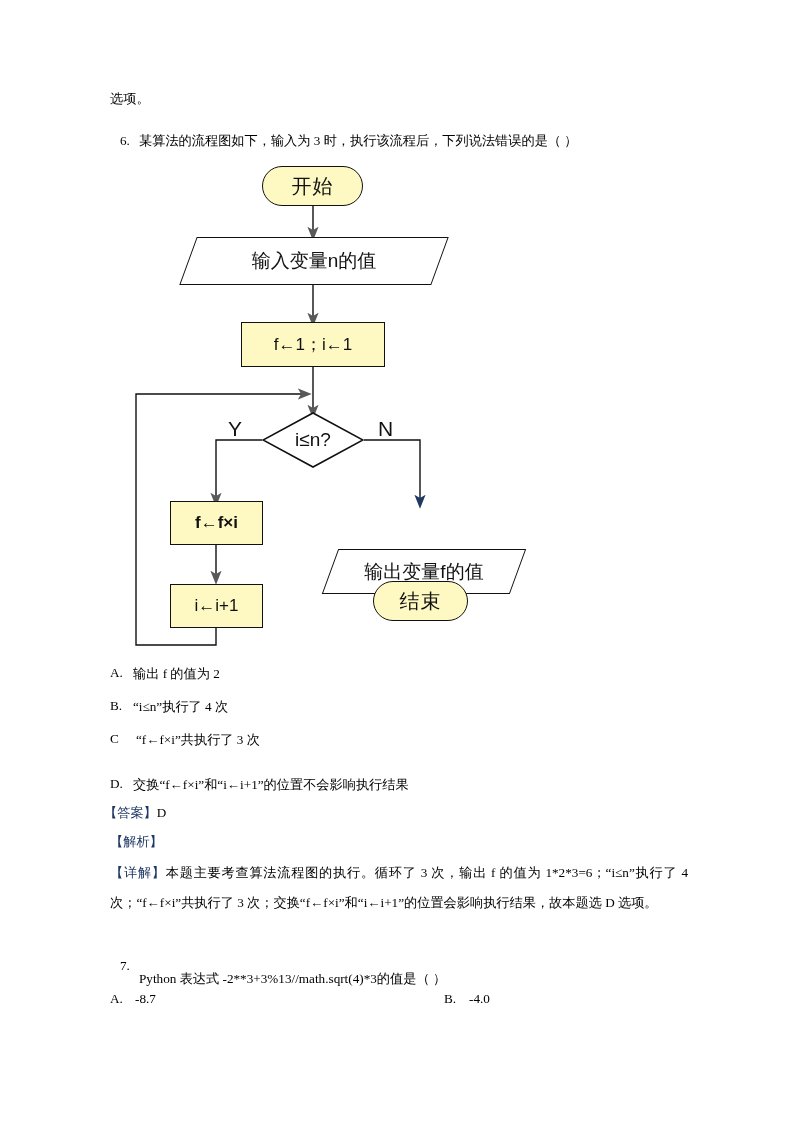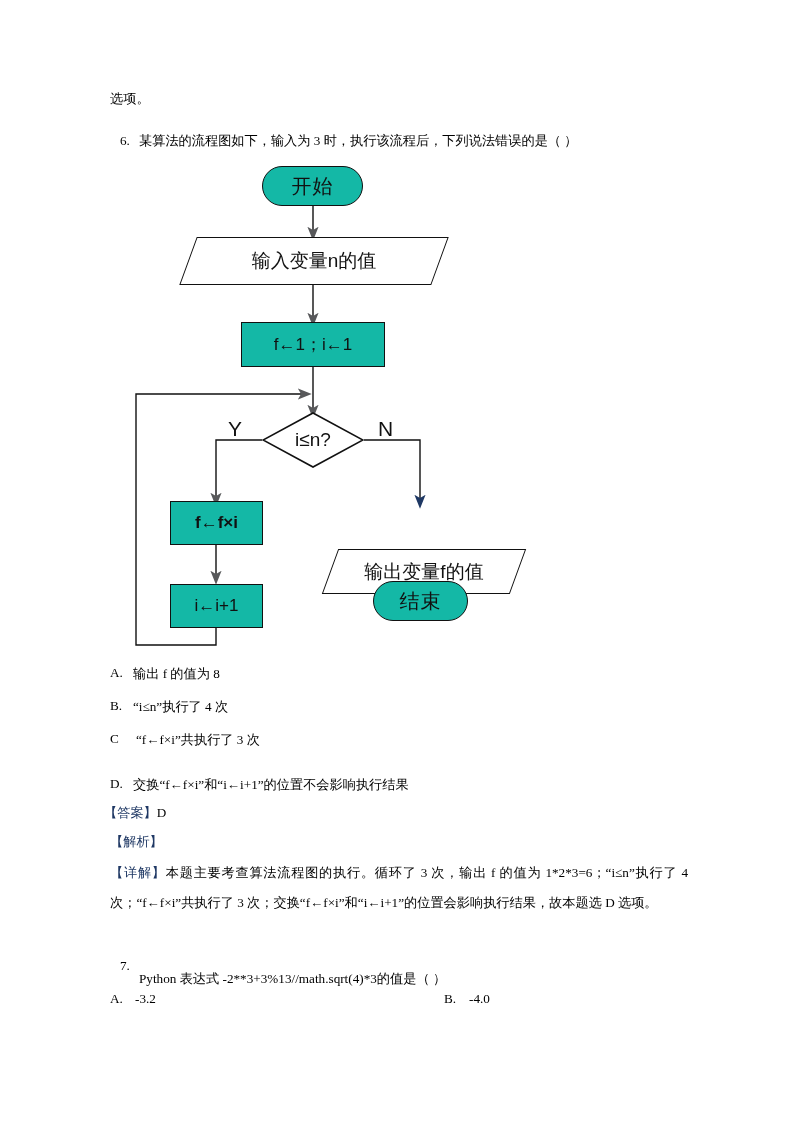--- a/index.html
+++ b/index.html
@@ -31,21 +31,21 @@
   }
   .navy { color:#1f3864; }
   .ans-line { position:absolute; font-size:13.2px; white-space:nowrap; }
 
   
   .fc { position:absolute; left:0; top:150px; width:794px; height:500px; }
   .node {
     position:absolute;
     box-sizing:border-box;
     border:1.4px solid #111;
-    background:#14b8a6;
+    background:#fef9c3;
     display:flex;
     align-items:center;
     justify-content:center;
     font-family:"Liberation Sans", sans-serif;
     color:#111;
   }
   .stadium { border-radius:999px; font-size:20px; letter-spacing:1px; }
   .rect { font-size:17px; font-weight:bold; }
   .rect.thin { font-weight:normal; }
   .para-node {
@@ -148,21 +148,21 @@
 
     <div class="para-node" style="left:330px; top:355px; width:188px; height:45px;margin-top:44px;">
       <span class="para-shape"></span>
       <span class="para-label">输出变量f的值</span>
     </div>
 
     <div class="node stadium" style="left:373px; top:431px; width:95px; height:40px;">结束</div>
   </div>
 
   <div class="ans-line" style="left:110px; top:665px;">A.</div>
-  <div class="ans-line" style="left:133px; top:665px;">输出 f 的值为 8</div>
+  <div class="ans-line" style="left:133px; top:665px;">输出 f 的值为 2</div>
 
   <div class="ans-line" style="left:110px; top:698px;">B.</div>
   <div class="ans-line" style="left:133px; top:698px;">“i≤n”执行了 4 次</div>
 
   <div class="ans-line" style="left:110px; top:731px;">C</div>
   <div class="ans-line" style="left:136px; top:731px;">“f←f×i”共执行了 3 次</div>
 
   <div class="ans-line" style="left:110px; top:776px;">D.</div>
   <div class="ans-line" style="left:133px; top:776px;">交换“f←f×i”和“i←i+1”的位置不会影响执行结果</div>
 
@@ -173,18 +173,18 @@
   <div class="ans-line navy" style="left:110px; top:833px;">【解析】</div>
 
   <div class="para" style="left:110px; top:858px; width:578px; text-align:justify;">
     <span class="navy">【详解】</span><span>本题主要考查算法流程图的执行。循环了 3 次，输出 f 的值为 1*2*3=6；“i≤n”执行了 4 次；“f←f×i”共执行了 3 次；交换“f←f×i”和“i←i+1”的位置会影响执行结果，故本题选 D 选项。</span>
   </div>
 
   <div class="txt" style="left:120px; top:959px;">7.</div>
   <div class="txt" style="left:139px; top:972px;">Python 表达式 -2**3+3%13//math.sqrt(4)*3的值是（      ）</div>
 
   <div class="ans-line" style="left:110px; top:991px;">A.</div>
-  <div class="ans-line" style="left:135px; top:991px;">-3.2</div>
+  <div class="ans-line" style="left:135px; top:991px;">-8.7</div>
 
   <div class="ans-line" style="left:444px; top:991px;">B.</div>
   <div class="ans-line" style="left:469px; top:991px;">-4.0</div>
 
 </div>
 
 </body></html>

